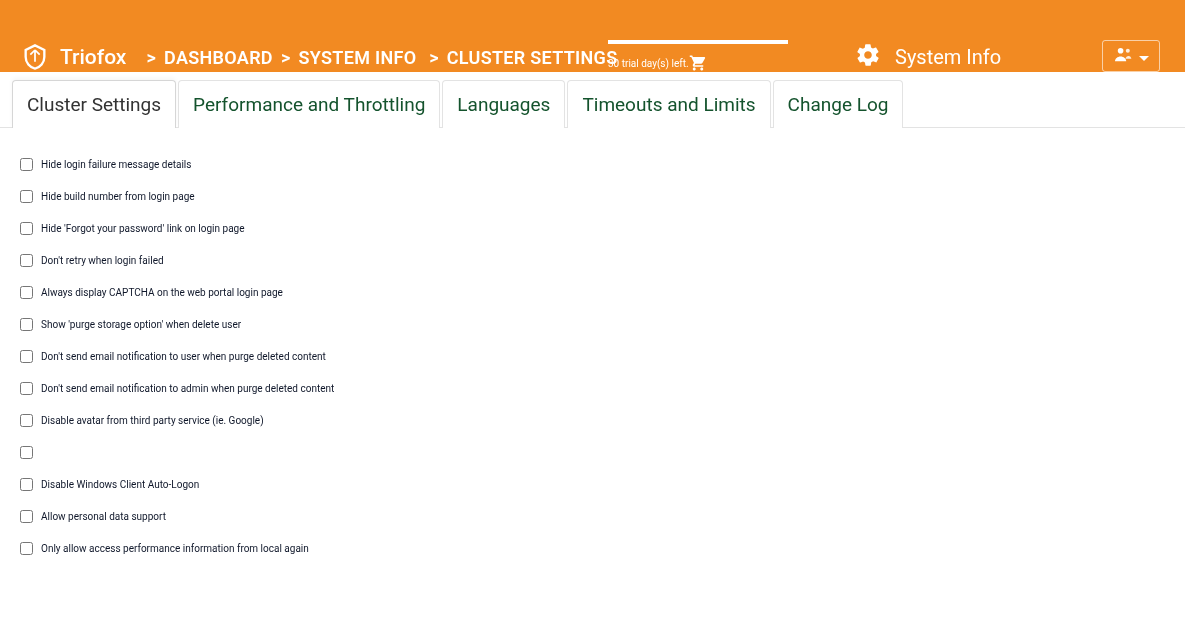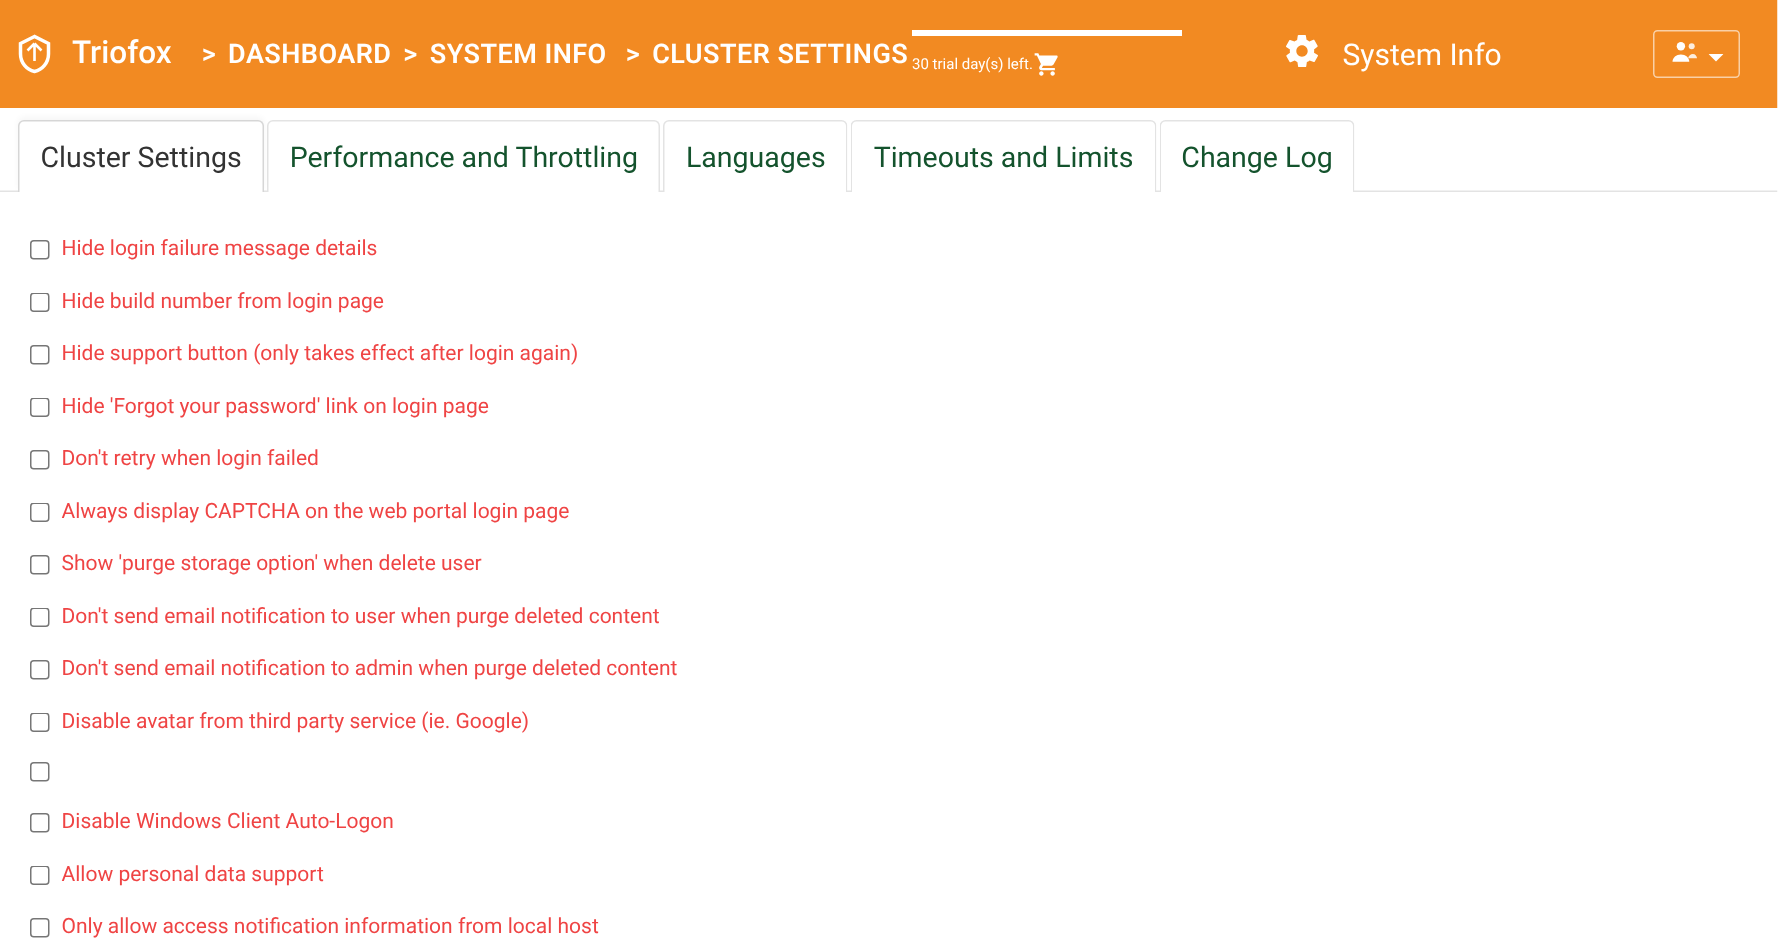--- a/index.html
+++ b/index.html
@@ -1,18 +1,18 @@
 <!DOCTYPE html>
 <html><head>
   <meta charset="utf-8">
   <style>
     * { margin: 0; padding: 0; box-sizing: border-box; }
     body { font-family: -apple-system, BlinkMacSystemFont, "Segoe UI", Roboto, Arial, sans-serif; background: #fff; width: 1185px; height: 633px; overflow: hidden; }
     
-    .header { background: #f28a22; height: 72px; display: flex; align-items: center; padding: 0 8px; color: #fff; position: relative; }
+    .header { background: #f28a22; height: 72px; display: flex; align-items: flex-end; padding: 0 20px; color: #fff; position: relative; }
     .logo-area { display: flex; align-items: center; gap: 10px; }
     .logo-icon { width: 30px; height: 30px; display: flex; align-items: center; justify-content: center; }
     .brand { font-size: 21px; font-weight: 500; margin-right: 8px; }
     .breadcrumb { display: flex; align-items: center; gap: 6px; font-size: 18px; font-weight: 600; letter-spacing: 0.3px; }
     .breadcrumb span { white-space: nowrap; }
     .bc-sep { margin: 0 2px; }
     
     .trial-area { position: absolute; left: 608px; display: flex; flex-direction: column; align-items: flex-start; }
     .trial-bar { width: 180px; height: 4px; background: #fff; margin-bottom: 10px; }
     .trial-text-row { display: flex; align-items: center; font-size: 10px; font-weight: 400; }
@@ -29,21 +29,21 @@
     .tab.active::after { content: ''; position: absolute; bottom: -1px; left: 0; right: 0; height: 1px; background: #fff; }
     
     .content-wrapper { position: relative; height: calc(633px - 72px - 51px); }
     .content { height: 100%; overflow-y: auto; padding: 30px 20px 20px 20px; }
     .content::-webkit-scrollbar { width: 12px; }
     .content::-webkit-scrollbar-track { background: #f6f6f6; }
     .content::-webkit-scrollbar-thumb { background: #c4c4c4; border-radius: 6px; }
     
     .setting-row { display: flex; align-items: center; gap: 8px; margin-bottom: 19px; }
     .setting-row input[type="checkbox"] { width: 13px; height: 13px; cursor: pointer; flex-shrink: 0; }
-    .setting-row label { font-size: 14px; color: #ef4444; cursor: pointer; }
+    .setting-row label { font-size: 10px; color: #0f172a; cursor: pointer; }
   </style>
 </head>
 <body>
 
 <div class="header">
   <div class="logo-area">
     <span class="logo-icon">
       <svg width="28" height="28" viewBox="0 0 24 24" fill="none" stroke="#fff" stroke-width="2">
           <path d="M12 2 L4 6 L4 12 C4 17 7.5 21 12 22 C16.5 21 20 17 20 12 L20 6 Z"></path>
           <path d="M12 6 L8 10 M12 6 L16 10 M12 6 L12 16" stroke-width="1.5"></path>
@@ -110,24 +110,20 @@
   <div class="content" id="settings-content">
       <div class="setting-row">
         <input type="checkbox" id="cb-0" style="">
         <label for="cb-0">Hide login failure message details</label>
       </div>
       <div class="setting-row">
         <input type="checkbox" id="cb-1" style="">
         <label for="cb-1">Hide build number from login page</label>
       </div>
       <div class="setting-row">
-        <input type="checkbox" id="cb-2" style="">
-        <label for="cb-2">Hide support button (only takes effect after login again)</label>
-      </div>
-      <div class="setting-row">
         <input type="checkbox" id="cb-3" style="">
         <label for="cb-3">Hide 'Forgot your password' link on login page</label>
       </div>
       <div class="setting-row">
         <input type="checkbox" id="cb-4" style="">
         <label for="cb-4">Don't retry when login failed</label>
       </div>
       <div class="setting-row">
         <input type="checkbox" id="cb-5" style="">
         <label for="cb-5">Always display CAPTCHA on the web portal login page</label>
@@ -154,16 +150,16 @@
       <div class="setting-row">
         <input type="checkbox" id="cb-11" style="">
         <label for="cb-11">Disable Windows Client Auto-Logon</label>
       </div>
       <div class="setting-row">
         <input type="checkbox" id="cb-12" style="">
         <label for="cb-12">Allow personal data support</label>
       </div>
       <div class="setting-row">
         <input type="checkbox" id="cb-13" style="">
-        <label for="cb-13">Only allow access notification information from local host</label>
+        <label for="cb-13">Only allow access performance information from local again</label>
       </div>
     </div>
 </div>
 
 </body></html>

